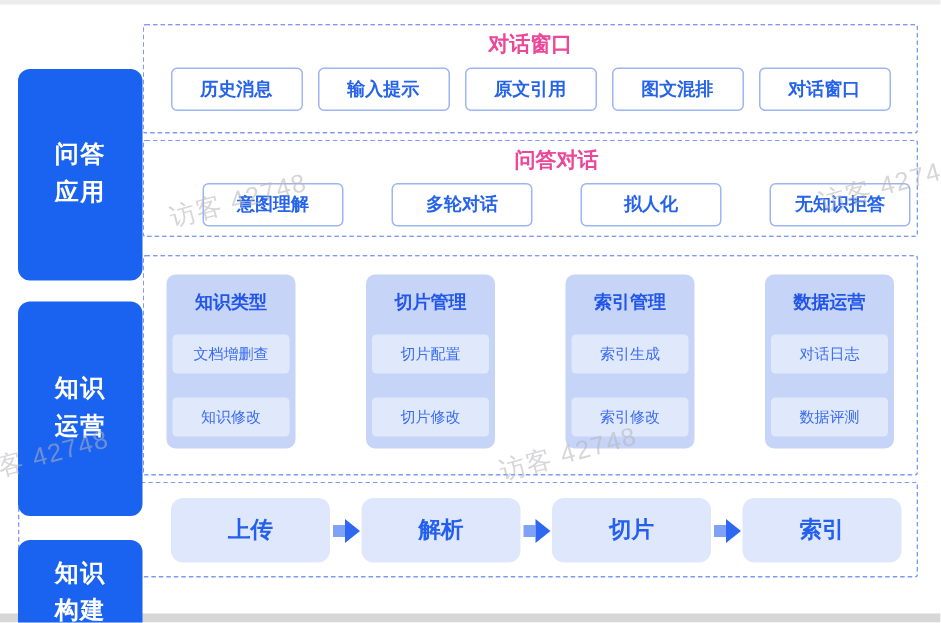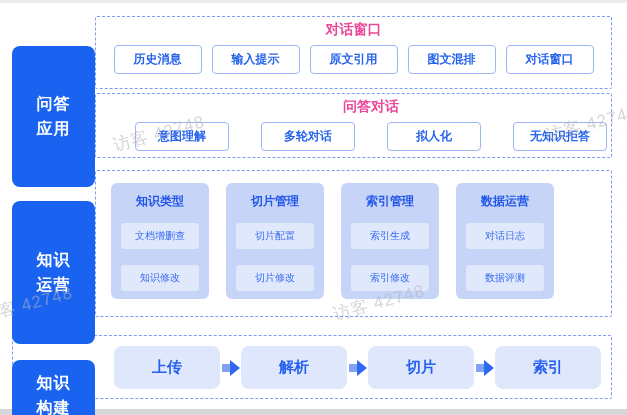--- a/index.html
+++ b/index.html
@@ -59,21 +59,21 @@
   }
   .row1a .chip-btn{width:88px;}
   .row1a .btn-row{gap:10px;margin-top:6px;}
   .row1b .chip-btn{width:94px;}
   .row1b .btn-row{gap:32px;margin-top:6px;}
 
   
   .cards{
     display:flex;
     padding:12px 15px 0 15px;
-    gap:17px;
+    gap:47px;
   }
   .card{
     width:98px;height:116px;
     background:#c6d4f8;
     border-radius:6px;
     box-sizing:border-box;
   }
   .card-title{
     text-align:center;
     font-size:12px;font-weight:bold;
@@ -192,21 +192,21 @@
 
       <div class="card">
         <div class="card-title">数据运营</div>
         <div class="card-item first">对话日志</div>
         <div class="card-item">数据评测</div>
       </div>
 
     </div>
   </div>
 
-  <div class="dash-box" style="left:12px;top:335px;width:600px;height:64px;">
+  <div class="dash-box" style="left:12px;top:321px;width:600px;height:64px;">
     <div class="flow">
       <div class="step">上传</div>
       <div class="arrow">
           <span class="tail"></span>
           <span class="head"></span>
         </div>
       <div class="step">解析</div>
       <div class="arrow">
           <span class="tail"></span>
           <span class="head"></span>

